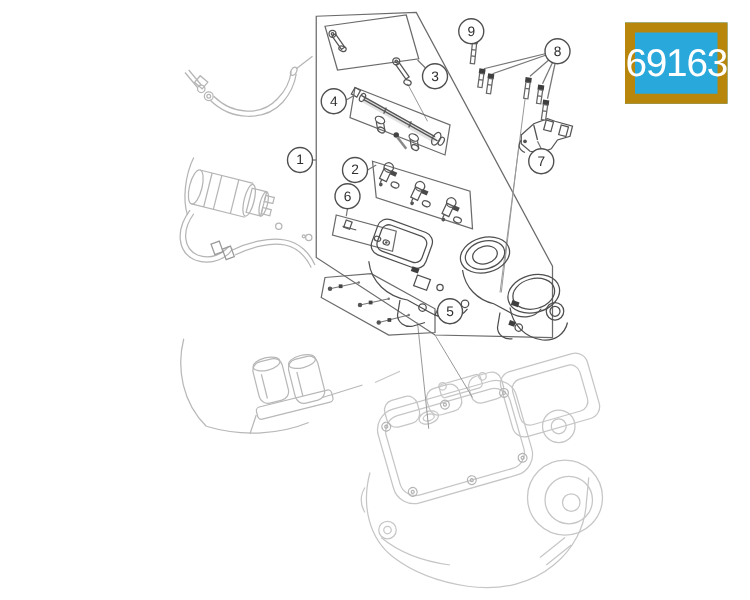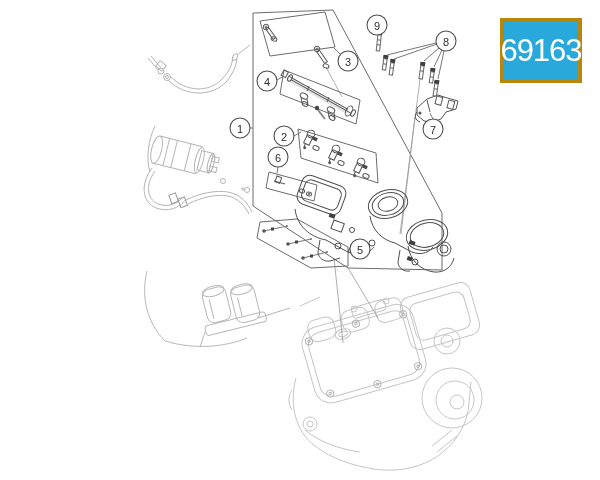--- a/index.html
+++ b/index.html
@@ -1,20 +1,20 @@
 <!DOCTYPE html>
 <html><head>
 <meta charset="utf-8">
 <style>
   html,body{margin:0;padding:0;background:#ffffff;width:600px;height:480px;overflow:hidden;
             font-family:"Liberation Sans",sans-serif;}
   .stage{position:relative;width:600px;height:480px;background:#fff;}
   svg{position:absolute;left:0;top:0;}
   .badge{position:absolute;left:500px;top:18px;width:82px;height:65px;box-sizing:border-box;
-         border:4px solid #6d28d9;background:#29a8db;color:#fff;display:flex;align-items:center;
+         border:8px solid #6d28d9;background:#29a8db;color:#fff;display:flex;align-items:center;
          justify-content:center;font-size:31px;letter-spacing:-1px;font-family:"Liberation Sans",sans-serif;}
   .callout circle{fill:#ffffff;stroke:#4f4f4f;stroke-width:1.1;}
   .callout text{fill:#2e2e2e;font-size:11px;font-family:"Liberation Sans",sans-serif;
                 text-anchor:middle;dominant-baseline:central;}
 </style>
 </head>
 <body>
 
 <div class="stage">
 

